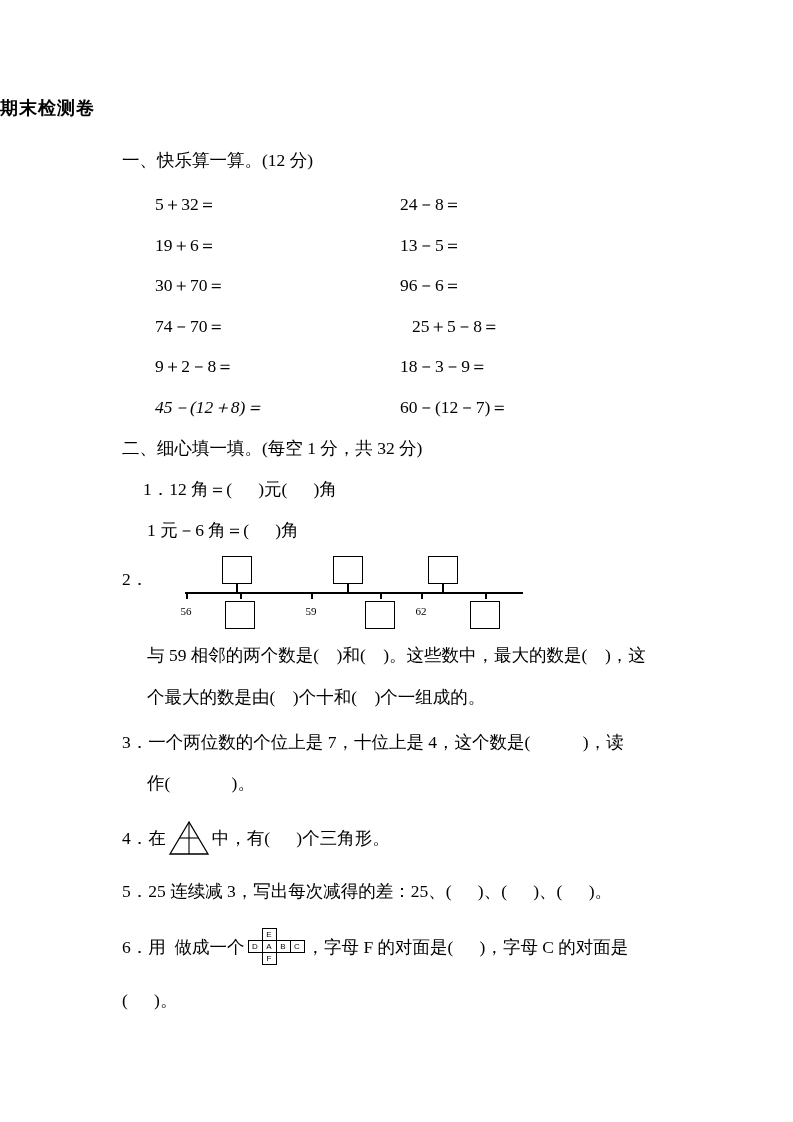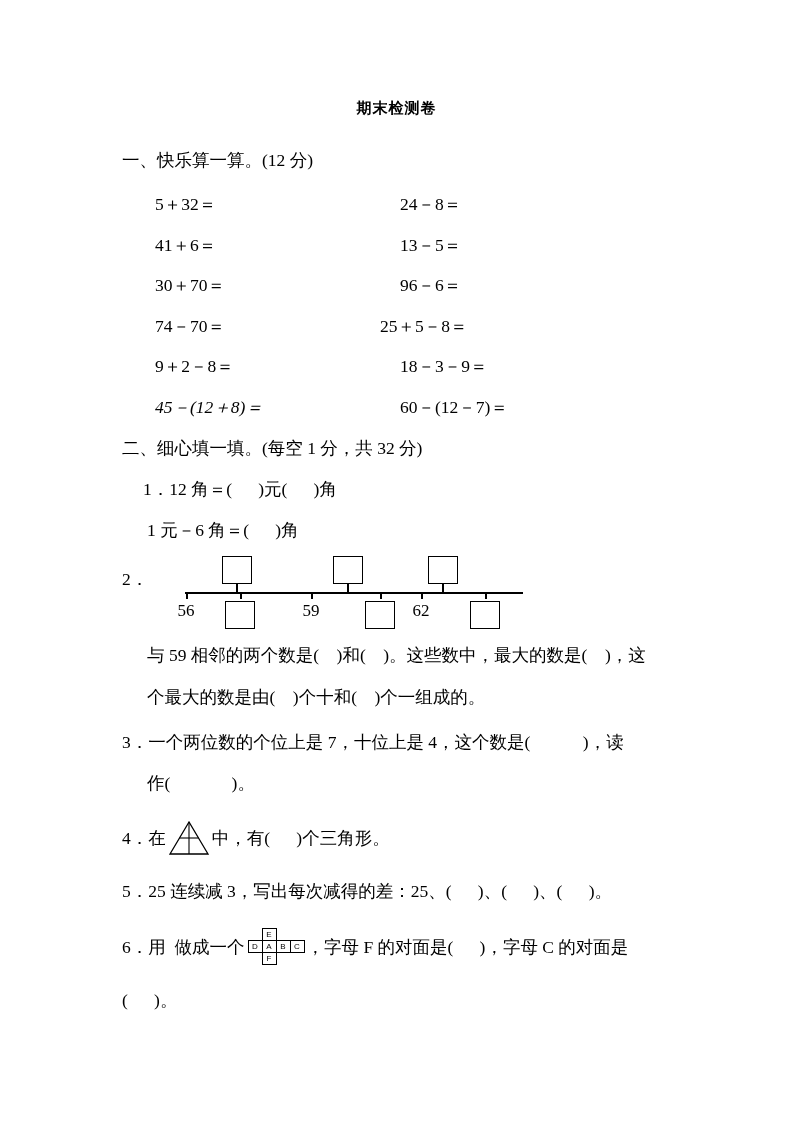--- a/index.html
+++ b/index.html
@@ -8,50 +8,50 @@
     position: relative;
     width: 793px;
     height: 1122px;
     background: #ffffff;
     color: #000000;
     font-family: "Liberation Serif", "DejaVu Serif", serif;
     font-size: 17.5px;
     overflow: hidden;
   }
   .abs { position: absolute; white-space: pre-wrap; line-height: 22px; }
-  .title { font-weight: 700; font-size: 15px; text-align: center; left: 0; right: 0; letter-spacing: 1px; }
+  .title { font-weight: 700; font-size: 18px; text-align: left; left: 0; right: 0; letter-spacing: 1px; }
   .box { position: absolute; width: 30px; height: 28px; border: 1.5px solid #000; background: #fff; }
   .hline { position: absolute; height: 1.5px; background: #000; }
   .vtick { position: absolute; width: 1.5px; background: #000; }
-  .nl-label { position: absolute; width: 28px; text-align: center; font-size: 17px; }
+  .nl-label { position: absolute; width: 28px; text-align: center; font-size: 11px; }
   .inline-line { position: absolute; display: flex; align-items: center; }
   .pre { white-space: pre-wrap; line-height: 22px; }
   .net { position: relative; display: inline-block; width: 56px; height: 38px; margin: 0 3px; }
   .net-cell {
     position: absolute; width: 15px; height: 13px; border: 1px solid #000;
     font-family: "Liberation Sans", sans-serif; font-size: 8px; line-height: 12px; text-align: center;
   }
 </style>
 </head>
 <body>
 
 <div class="page">
 
   <div class="abs title" style="top:97px;">期末检测卷</div>
 
   <div class="abs" style="left:122px; top:149px;">一、快乐算一算。(12 分)</div>
 
   <div class="abs" style="left:155px; top:193px;">5＋32＝</div>
   <div class="abs" style="left:400px; top:193px;">24－8＝</div>
-  <div class="abs" style="left:155px; top:234px;">41＋6＝</div>
+  <div class="abs" style="left:155px; top:234px;">19＋6＝</div>
   <div class="abs" style="left:400px; top:234px;">13－5＝</div>
   <div class="abs" style="left:155px; top:274px;">30＋70＝</div>
   <div class="abs" style="left:400px; top:274px;">96－6＝</div>
   <div class="abs" style="left:155px; top:315px;">74－70＝</div>
-  <div class="abs" style="left:380px; top:315px;">25＋5－8＝</div>
+  <div class="abs" style="left:412px; top:315px;">25＋5－8＝</div>
   <div class="abs" style="left:155px; top:355px;">9＋2－8＝</div>
   <div class="abs" style="left:400px; top:355px;">18－3－9＝</div>
   <div class="abs" style="left:155px; top:396px;font-style:italic;">45－(12＋8)＝</div>
   <div class="abs" style="left:400px; top:396px;">60－(12－7)＝</div>
 
   <div class="abs" style="left:122px; top:437px;">二、细心填一填。(每空 1 分，共 32 分)</div>
 
   <div class="abs" style="left:122px; top:478px;margin-left:21px;">1．12 角＝(      )元(      )角</div>
   <div class="abs" style="left:147px; top:519px;">1 元－6 角＝(      )角</div>
 

